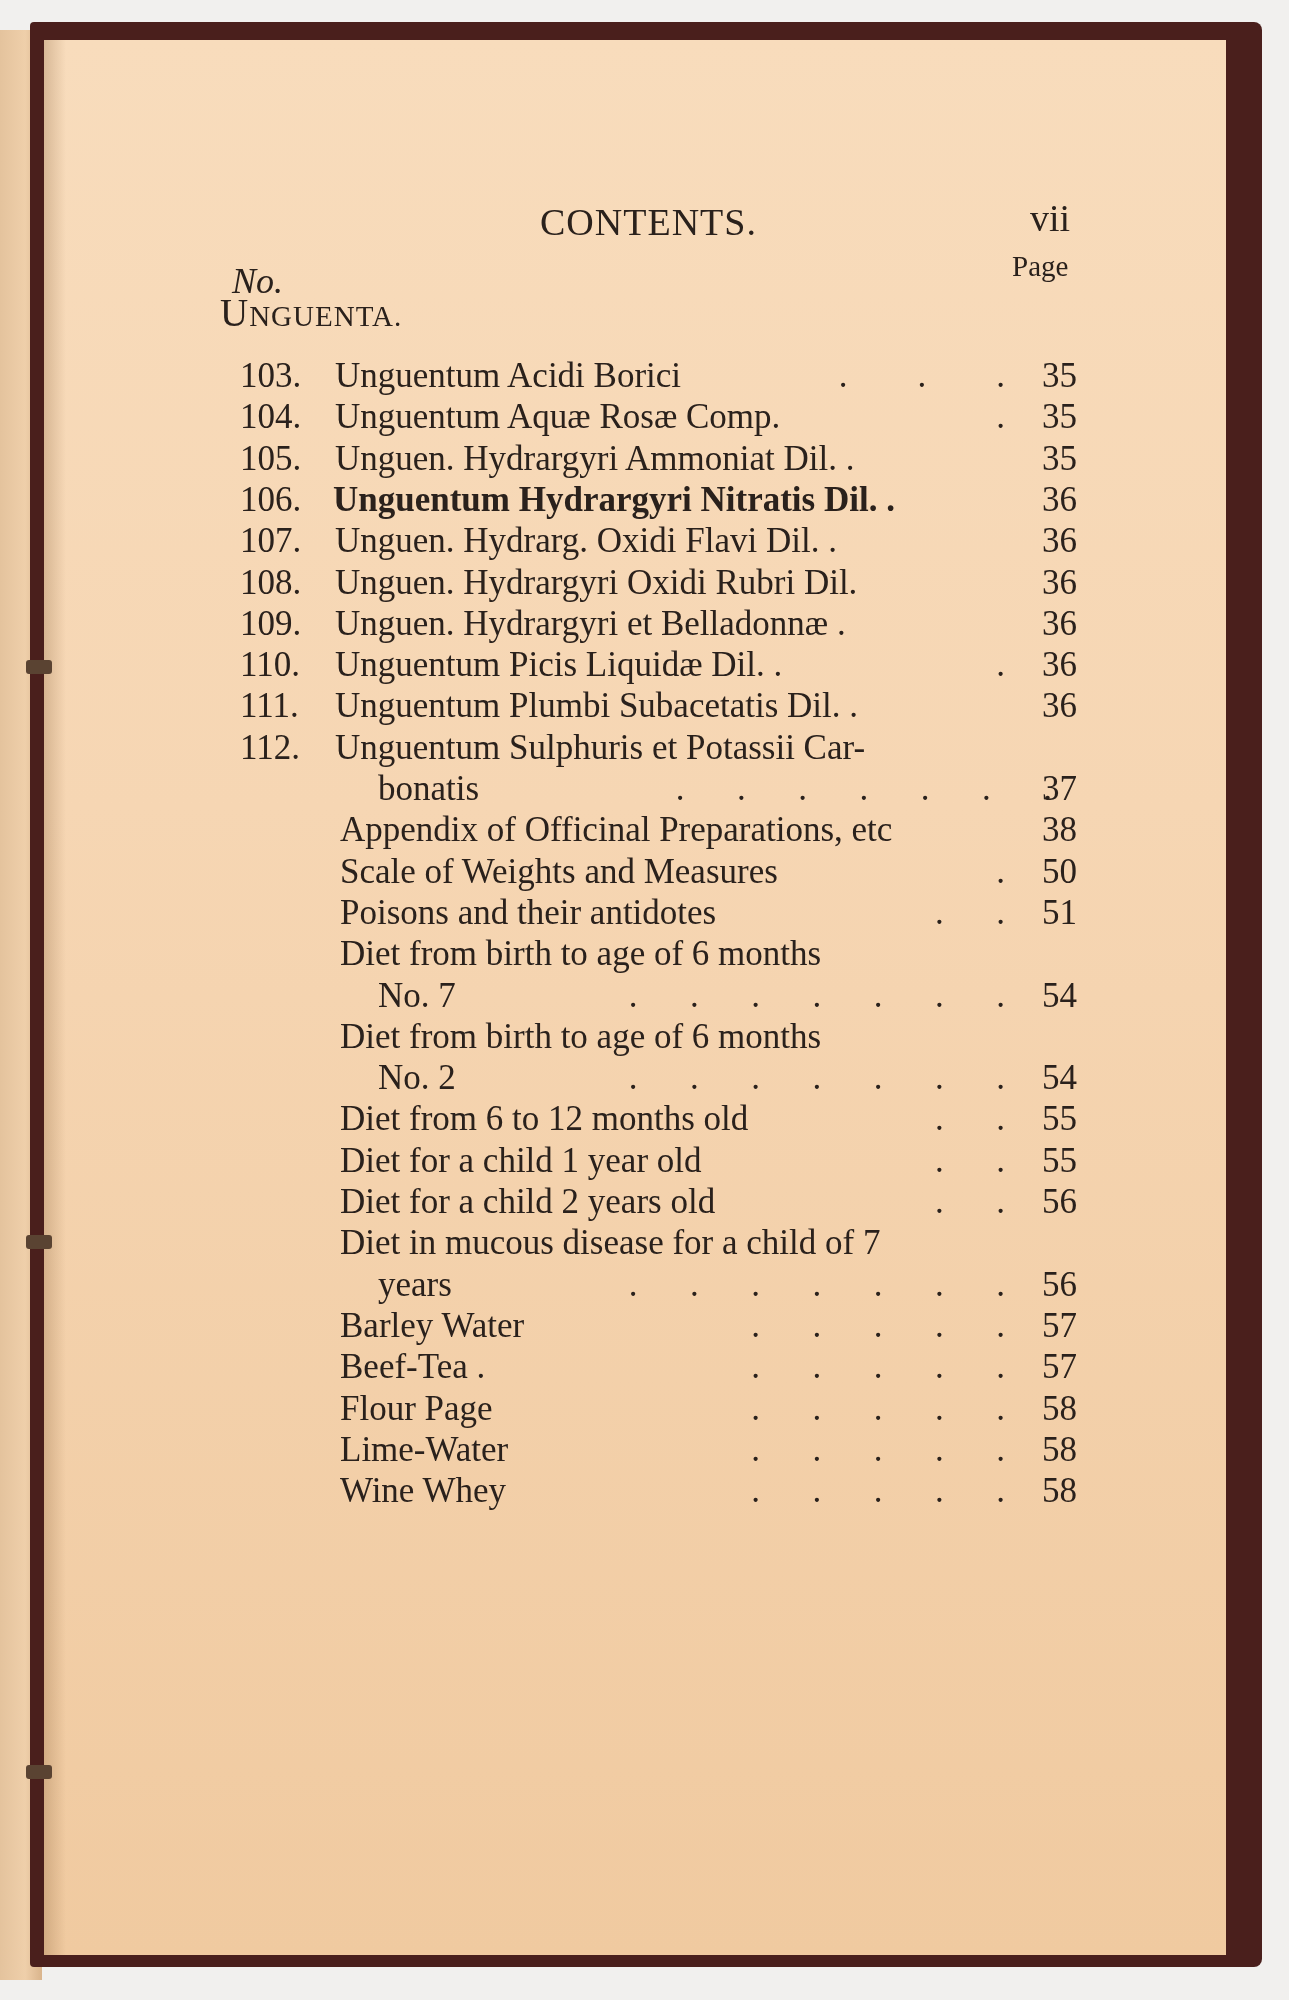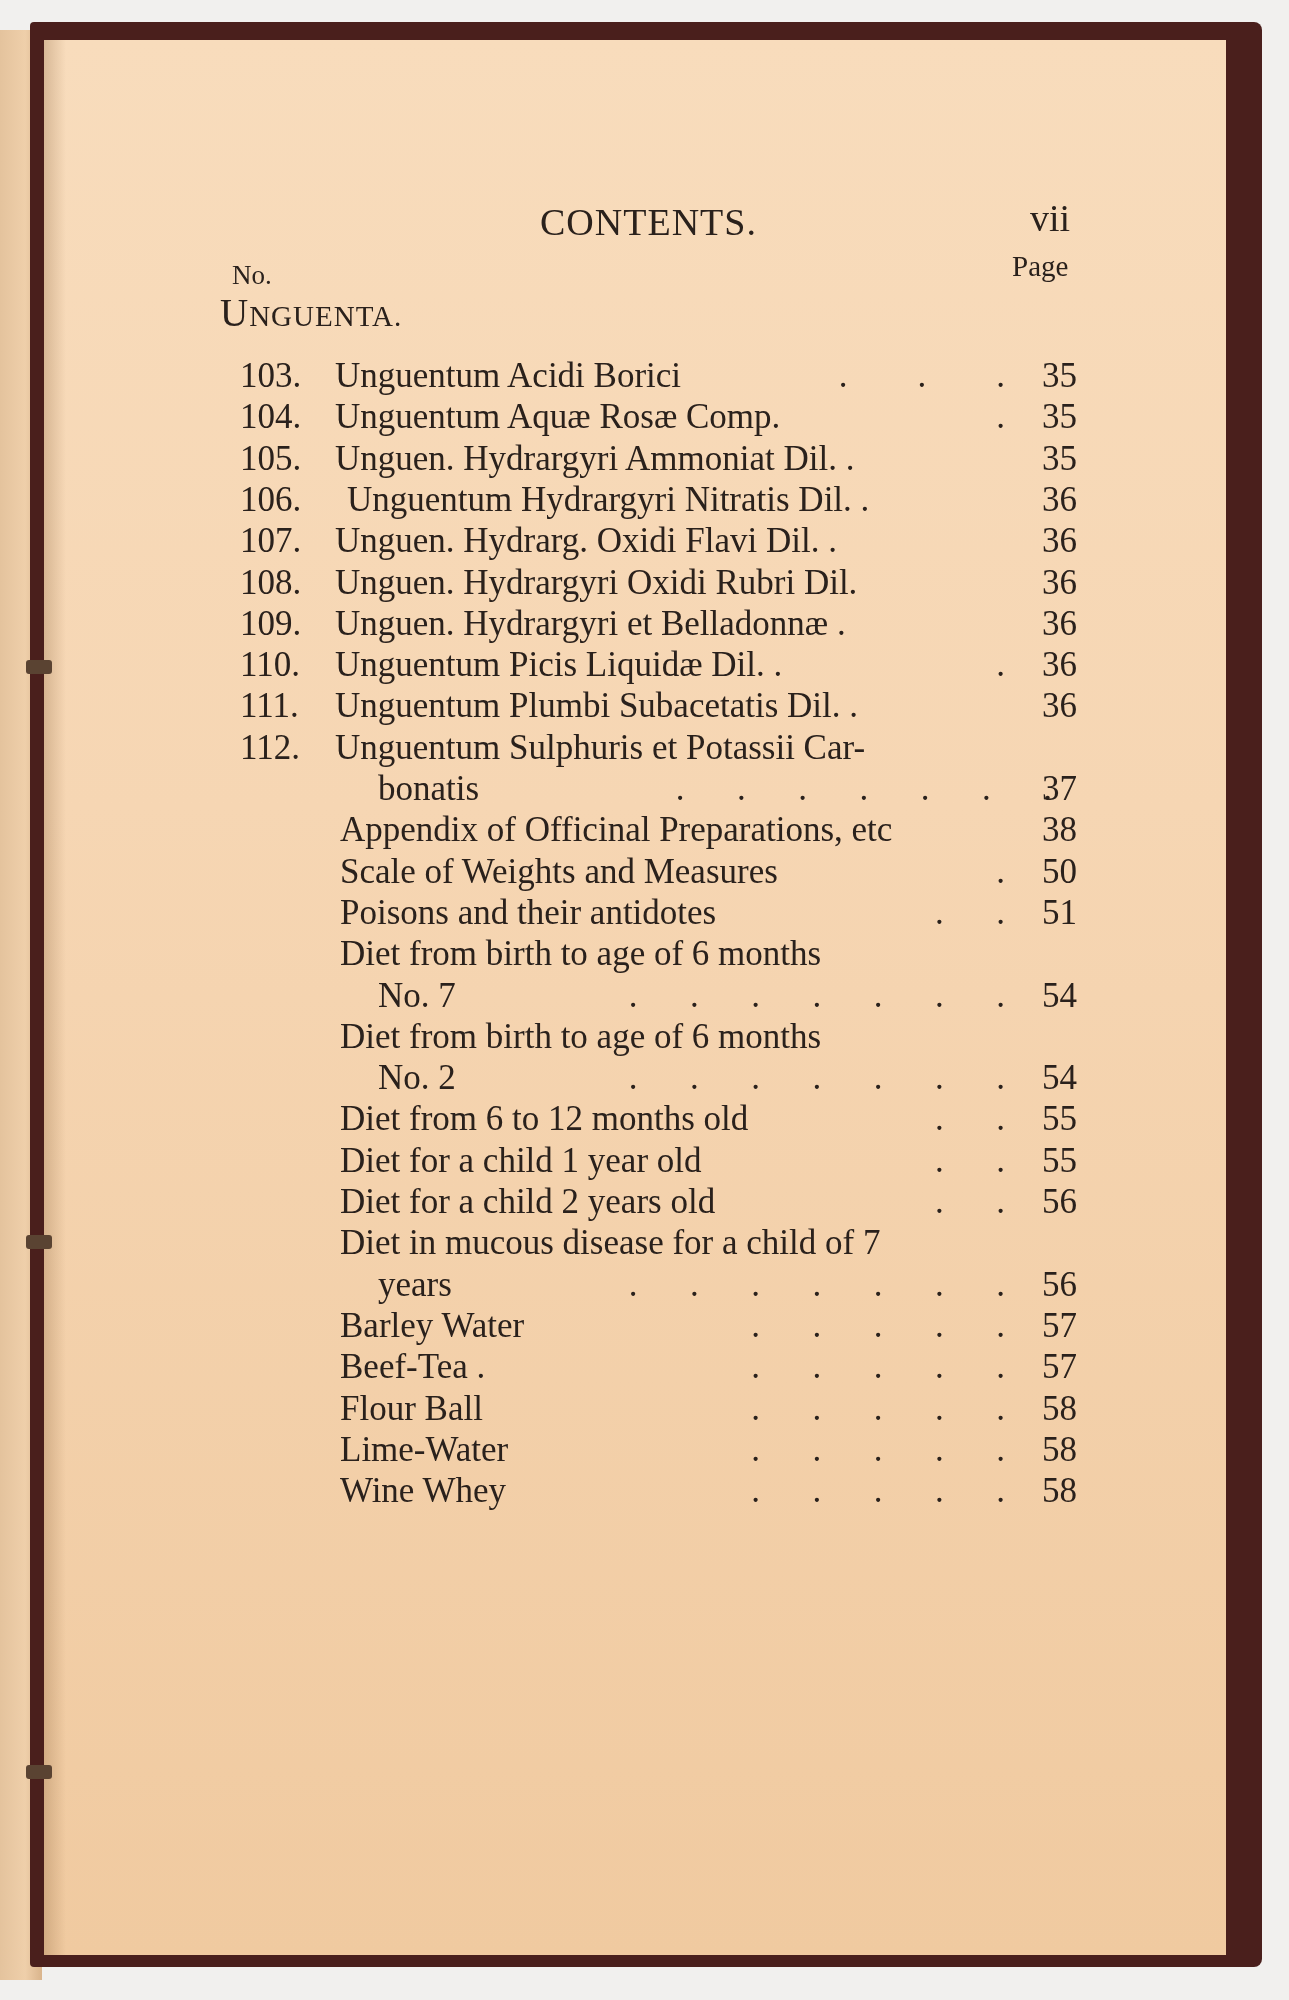--- a/index.html
+++ b/index.html
@@ -9,21 +9,21 @@
            border-radius:4px 8px 8px 4px; }
   .left-leaf { position:absolute; left:0; top:30px; width:42px; height:1950px;
                background:linear-gradient(90deg,#e4c39d,#efcfaa 60%,#d9b48c); }
   .page { position:absolute; left:44px; top:40px; width:1182px; height:1915px;
           background:linear-gradient(180deg,#f8dcbc 0%,#f6d6b3 40%,#f0caa0 100%); }
   .gutter { position:absolute; left:44px; top:40px; width:22px; height:1915px;
             background:linear-gradient(90deg,rgba(120,80,40,0.25),rgba(120,80,40,0)); }
   .stitch { position:absolute; left:26px; width:26px; height:14px; background:#5a4332; border-radius:3px; }
   .running-head { position:absolute; left:540px; top:200px; font-size:38px; letter-spacing:1px; }
   .folio { position:absolute; left:1030px; top:196px; font-size:38px; }
-  .col-no { position:absolute; left:232px; top:260px; font-size:27px; }
+  .col-no { position:absolute; left:232px; top:260px; font-size:36px;font-style:italic; }
   .col-page { position:absolute; left:1012px; top:250px; font-size:29px; }
   .section { position:absolute; left:220px; top:290px; font-size:39px; letter-spacing:1px; }
   .section .sc { font-size:29px; }
   .toc { position:absolute; left:0; top:0; }
   .row { position:absolute; height:41px; font-size:35px; line-height:41px; white-space:nowrap;margin-top:15px; }
   .num { position:absolute; left:240px; }
   .title { position:absolute; }
   .pg { position:absolute; left:1042px; }
   .dots { position:absolute; letter-spacing:0; }
 </style>
@@ -57,21 +57,21 @@
       <span class="dots" style="white-space: pre; right: 195px;">.</span>
       <span class="pg">35</span>
     </div>
     <div class="row" style="top: 422.6px; left: 0px; width: 1200px;">
       <span class="num">105.</span>
       <span class="title" style="left: 335px;">Unguen. Hydrargyri Ammoniat Dil. .</span>
       <span class="pg">35</span>
     </div>
     <div class="row" style="top: 463.9px; left: 0px; width: 1200px;">
       <span class="num">106.</span>
-      <span class="title" style="left: 347px;">Unguentum Hydrargyri Nitratis Dil. .</span>
+      <span class="title" style="left: 333px; font-weight: bold;">Unguentum Hydrargyri Nitratis Dil. .</span>
       <span class="pg">36</span>
     </div>
     <div class="row" style="top: 505.2px; left: 0px; width: 1200px;">
       <span class="num">107.</span>
       <span class="title" style="left: 335px;">Unguen. Hydrarg. Oxidi Flavi Dil.  .</span>
       <span class="pg">36</span>
     </div>
     <div class="row" style="top: 546.5px; left: 0px; width: 1200px;">
       <span class="num">108.</span>
       <span class="title" style="left: 335px;">Unguen. Hydrargyri Oxidi Rubri Dil.</span>
@@ -159,21 +159,21 @@
       <span class="title" style="left: 340px;">Barley Water</span>
       <span class="dots" style="white-space: pre; right: 195px;">.      .      .      .      .</span>
       <span class="pg">57</span>
     </div>
     <div class="row" style="top: 1331.2px; left: 0px; width: 1200px;">
       <span class="title" style="left: 340px;">Beef-Tea .</span>
       <span class="dots" style="white-space: pre; right: 195px;">.      .      .      .      .</span>
       <span class="pg">57</span>
     </div>
     <div class="row" style="top: 1372.5px; left: 0px; width: 1200px;">
-      <span class="title" style="left: 340px;">Flour Ball</span>
+      <span class="title" style="left: 340px;">Flour Page</span>
       <span class="dots" style="white-space: pre; right: 195px;">.      .      .      .      .</span>
       <span class="pg">58</span>
     </div>
     <div class="row" style="top: 1413.8px; left: 0px; width: 1200px;">
       <span class="title" style="left: 340px;">Lime-Water</span>
       <span class="dots" style="white-space: pre; right: 195px;">.      .      .      .      .</span>
       <span class="pg">58</span>
     </div>
     <div class="row" style="top: 1455.1px; left: 0px; width: 1200px;">
       <span class="title" style="left: 340px;">Wine Whey</span>

